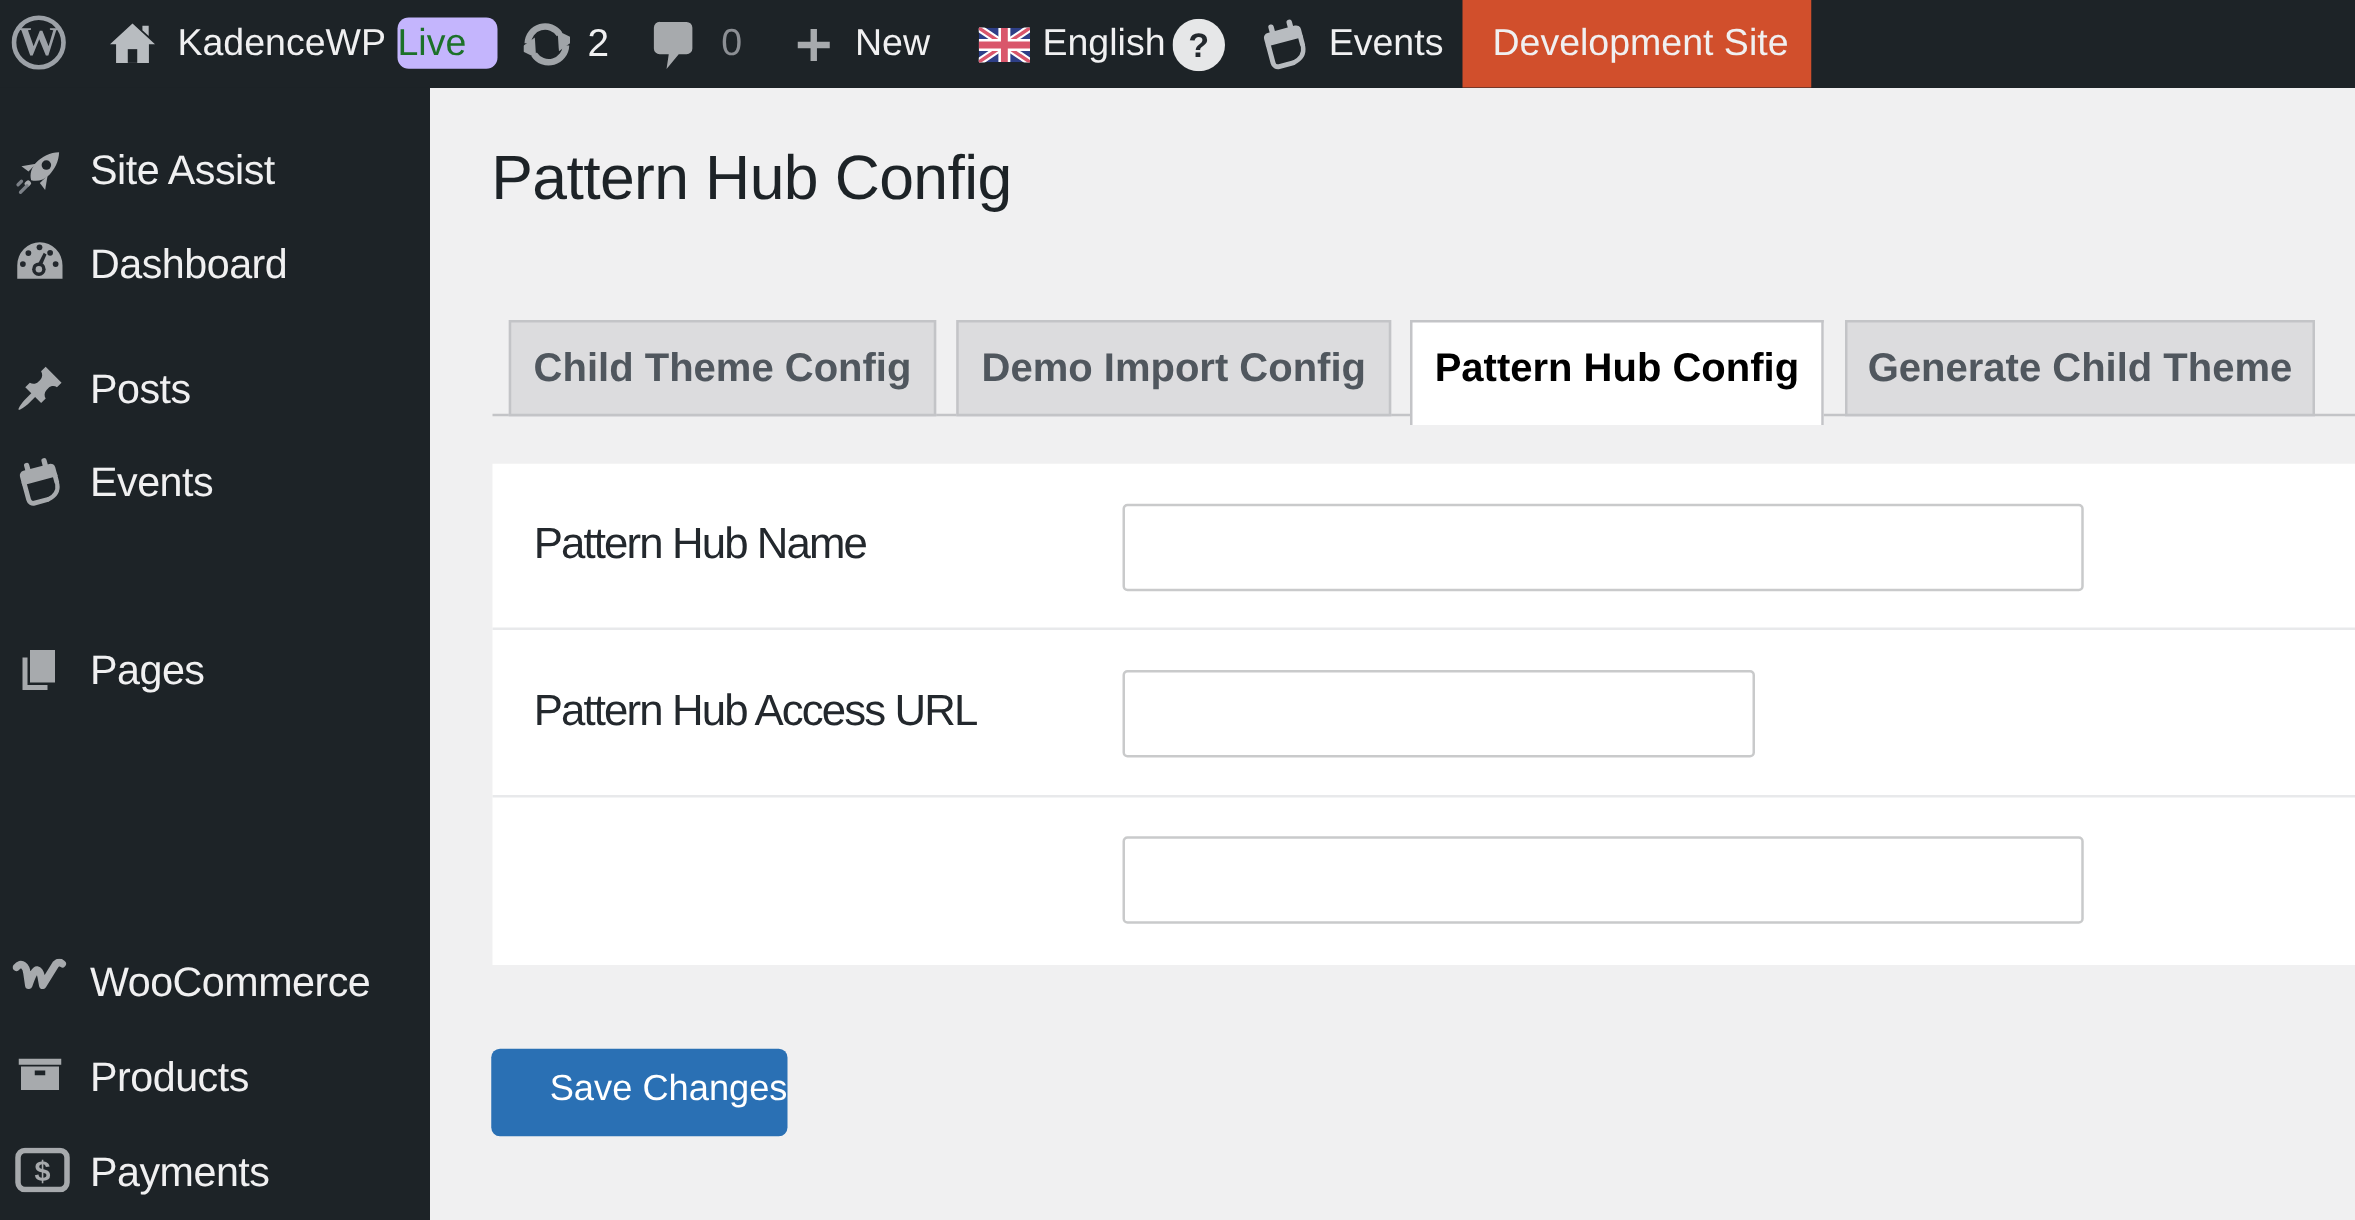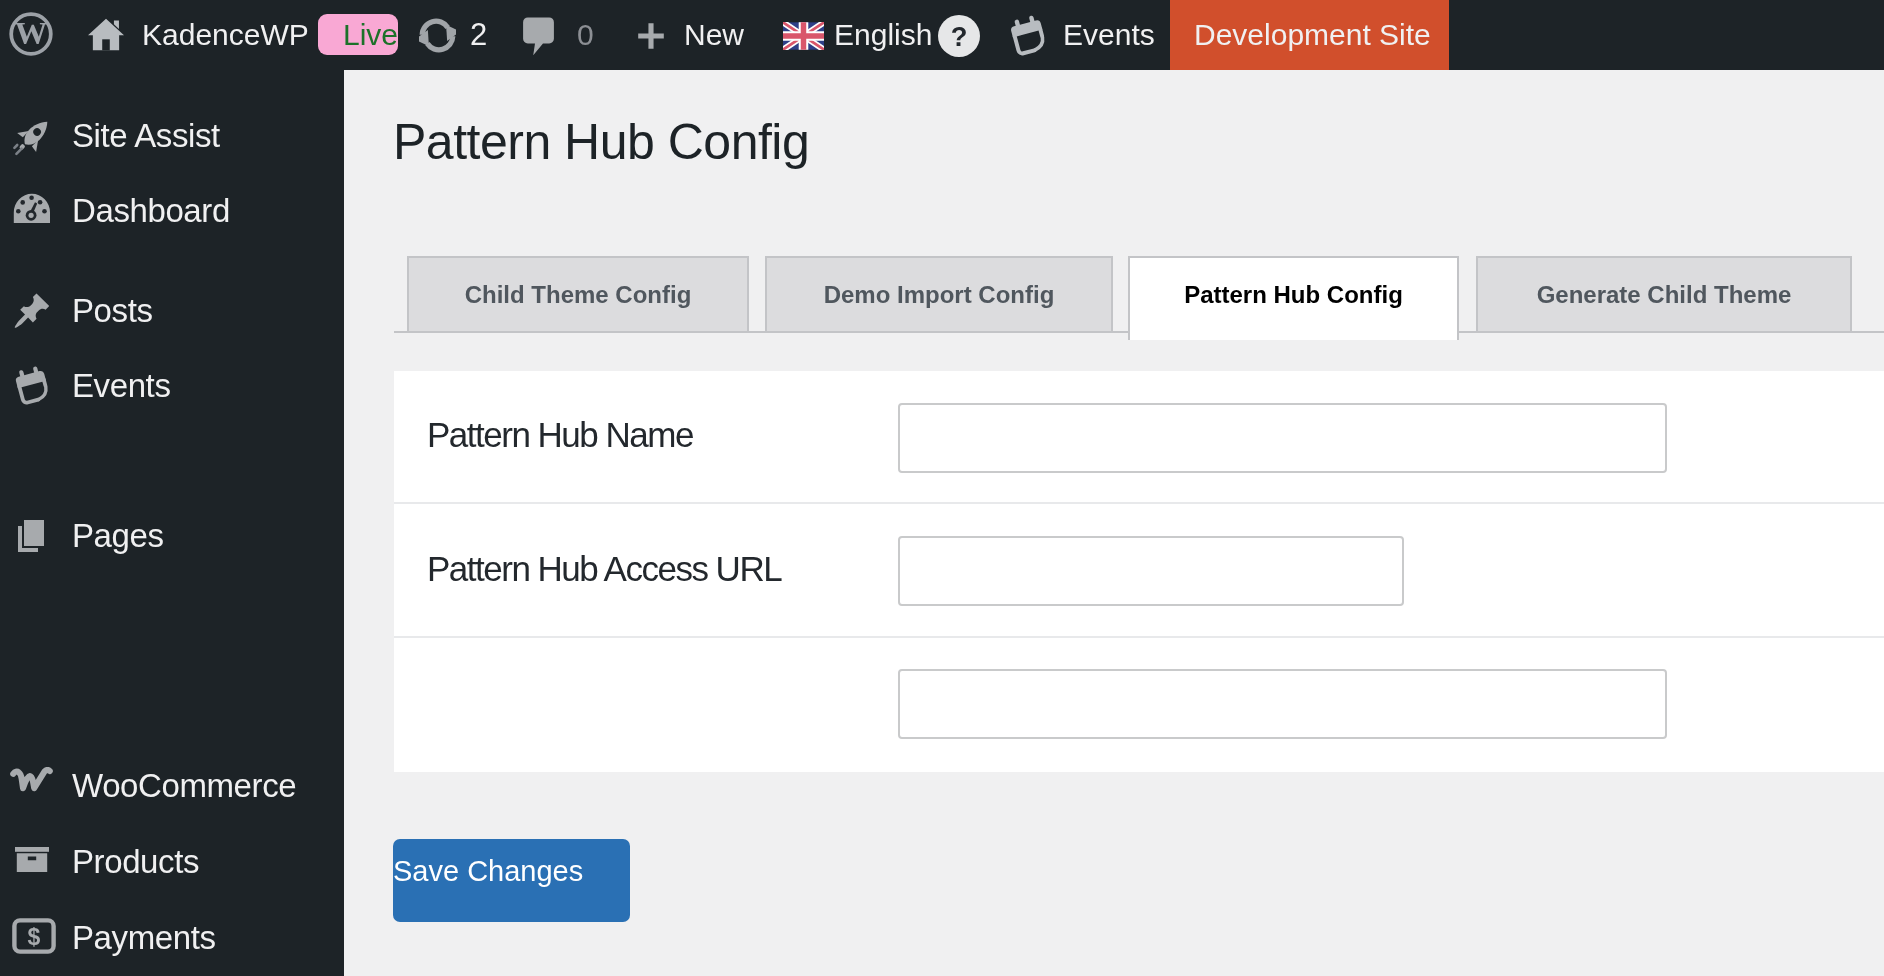--- a/index.html
+++ b/index.html
@@ -17,32 +17,32 @@
   
   #sidebar { transform:translateZ(0); position:absolute; left:0; top:70px; width:344px; bottom:0; background:#1d2327; }
   .mi { position:absolute; left:0; width:344px; height:76px; }
   .mi .ico { position:absolute; left:12px; top:18px; width:40px; height:40px; }
   .mi .lbl { position:absolute; left:72px; top:0; line-height:76px; font-size:33px; letter-spacing:-0.4px; color:#f0f0f1; white-space:nowrap; }
 
   
   #h1 { position:absolute; left:393px; top:113px; font-size:50px; letter-spacing:-0.5px; font-weight:400; color:#1d2327; }
 
   
-  .tab { position:absolute; top:256px; height:77px; background:#dcdcde; border:2px solid #c3c4c7; color:#50575e; font-size:24px; font-weight:700; text-align:center; line-height:73px; z-index:2; }
+  .tab { position:absolute; top:256px; height:77px; background:#dcdcde; border:2px solid #c3c4c7; color:#50575e; font-size:32px; font-weight:700; text-align:center; line-height:73px; z-index:2; }
   #tab3 { background:#fff; height:84px; border-bottom:none; color:#000; z-index:3; }
   #tabline { position:absolute; left:394px; top:331px; right:0; height:2px; background:#c3c4c7; z-index:1; }
 
   
   #panel { position:absolute; left:394px; top:371px; right:0; height:401px; background:#fff; }
   .sep { position:absolute; left:0; right:0; height:2px; background:#e8e9eb; }
   .flabel { position:absolute; left:33px; font-size:35px; letter-spacing:-1.5px; color:#23282d; white-space:nowrap; }
   .finput { position:absolute; left:504px; height:70px; background:#fff; border:2px solid #c9cacb; border-radius:4px; }
 
   
-  #savebtn { position:absolute; left:393px; top:839px; width:237px; height:83px; background:#2a70b4; border-radius:7px; color:#fff; font-size:29px; text-align:left; line-height:65px; }
+  #savebtn { position:absolute; left:393px; top:839px; width:237px; height:70px; background:#2a70b4; border-radius:7px; color:#fff; font-size:29px; text-align:right; line-height:65px; }
 </style>
 </head>
 <body>
   <div id="content"></div>
 
   <div id="sidebar">
     <div class="mi" style="top:28px;">
       <span class="ico"><svg width="42" height="42" viewBox="0 0 21 21">
           <g fill="#a7aaad" transform="rotate(45 10.5 9.5) translate(0.4 -1)">
             <path d="M10.5 0.8 C13 3.4 14.1 7 14.1 10 C14.1 13 12.6 15.4 10.5 16.6 C8.4 15.4 6.9 13 6.9 10 C6.9 7 8 3.4 10.5 0.8 Z"></path>
@@ -129,21 +129,21 @@
     <span id="ab-logo" class="abs" style="left:9px; top:12px; width:44px; height:44px;"><svg width="44" height="44" viewBox="0 0 20 20">
         <circle cx="10" cy="10" r="9" fill="none" stroke="#9ca1a7" stroke-width="1.7"></circle>
         <text x="10" y="14.6" text-anchor="middle" font-family="Liberation Serif" font-size="14.8" font-weight="bold" fill="#9ca1a7">W</text>
       </svg></span>
     <span id="ab-home" class="abs" style="left:88px; top:17px; width:36px; height:36px;"><svg width="36" height="36" viewBox="0 0 20 20">
         <path fill="#b8bcc0" d="M10 1 L20 10.2 h-2.7 v8.3 H2.7 v-8.3 H0 Z"></path>
         <path fill="#b8bcc0" d="M14.4 2 h2.8 v4.6 l-2.8 -2.6 z"></path>
         <rect x="7.9" y="12.4" width="4.2" height="6.1" fill="#1d2327"></rect>
       </svg></span>
     <span class="txt" style="left:142px;">KadenceWP</span>
-    <span id="ab-live" class="abs" style="left:318px; top:14px; width:80px; height:41px; background:#f9a8d4; border-radius:9px; color:#1c7129; font-size:30px; line-height:41px; text-align:right;">Live</span>
+    <span id="ab-live" class="abs" style="left:318px; top:14px; width:80px; height:41px; background:#c4b5fd; border-radius:9px; color:#1c7129; font-size:30px; line-height:41px; text-align:left;">Live</span>
     <span id="ab-upd" class="abs" style="left:419px; top:15px; width:37px; height:41px;"><svg width="37" height="41" viewBox="0 0 24 26">
         <g transform="rotate(28 12 13)">
           <g fill="none" stroke="#a0a4a8" stroke-width="3.4">
             <path d="M3.0 17.2 A 9 9 0 0 1 15.4 5.3"></path>
             <path d="M21.0 8.8 A 9 9 0 0 1 8.6 20.7"></path>
           </g>
           <path fill="#a0a4a8" d="M13.6 4.2 L23.8 3.8 L19.2 13.2 Z"></path>
           <path fill="#a0a4a8" d="M10.4 21.8 L0.2 22.2 L4.8 12.8 Z"></path>
         </g>
       </svg></span>

